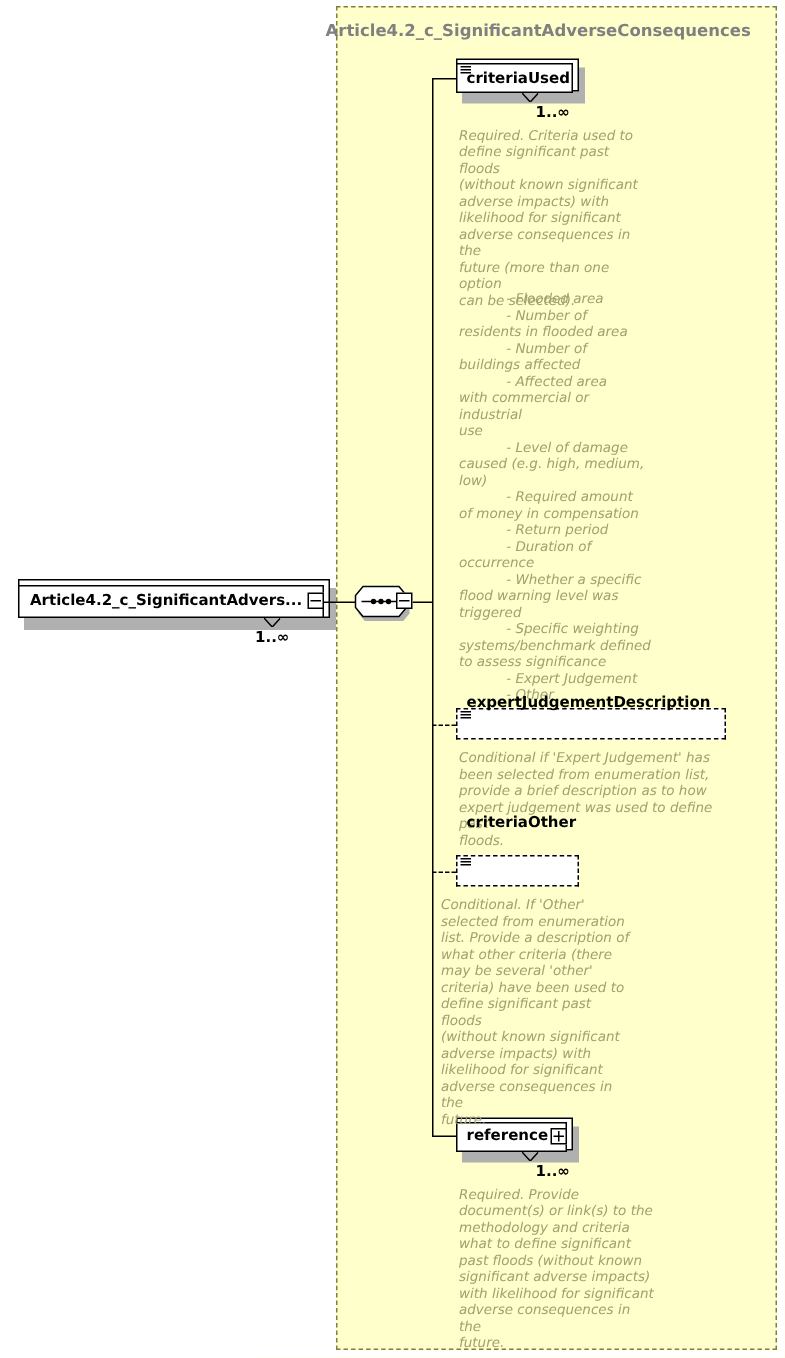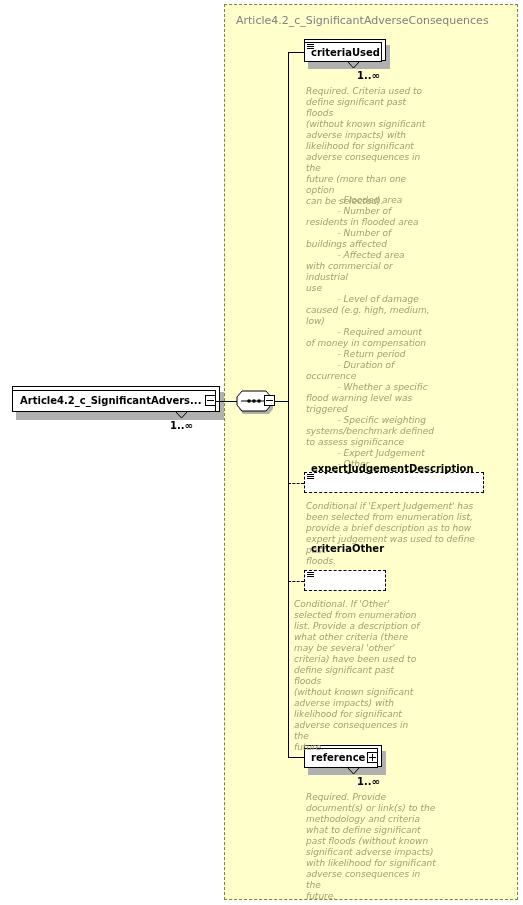--- a/index.html
+++ b/index.html
@@ -21,27 +21,27 @@
     left: 224px;
     top: 4px;
     width: 294px;
     height: 896px;
     background: #ffffcc;
     border: 1px dashed #7f7f40;
     box-sizing: border-box;
   }
   .ct-title {
     position: absolute;
-    left: 236px;
+    left: 217px;
     top: 12px;
     width: 280px;
     height: 17px;
     line-height: 17px;
     font-size: 11px;
-    font-weight: normal;
+    font-weight: bold;
     color: #808080;
     white-space: nowrap;
   }
   .node-shadow {
     position: absolute;
     background: #b0b0b0;
     z-index: 0;
   }
   .node-box {
     position: absolute;

